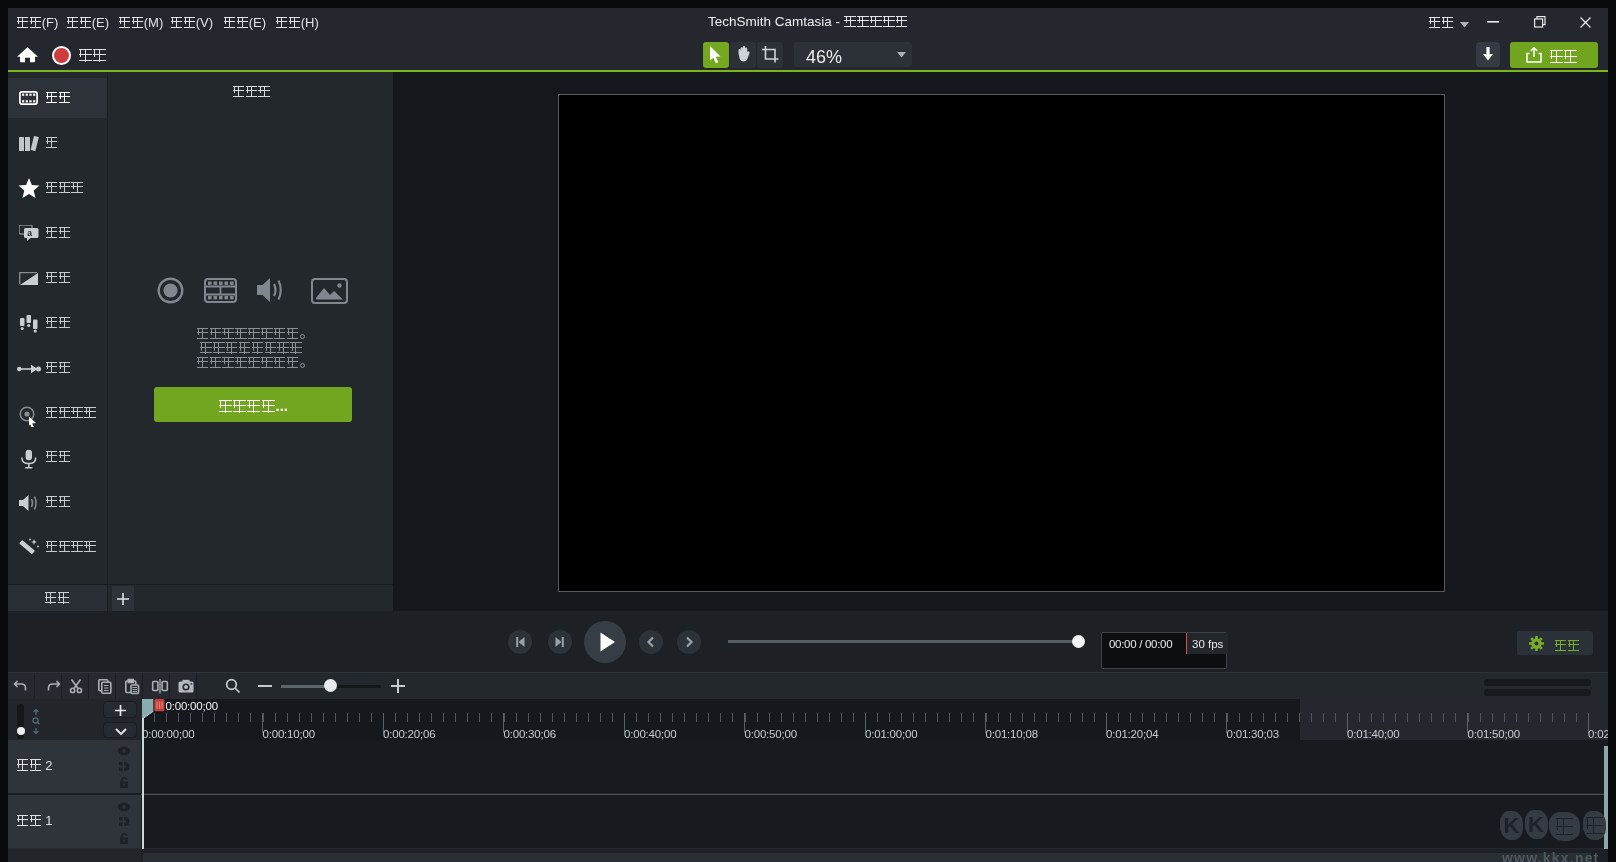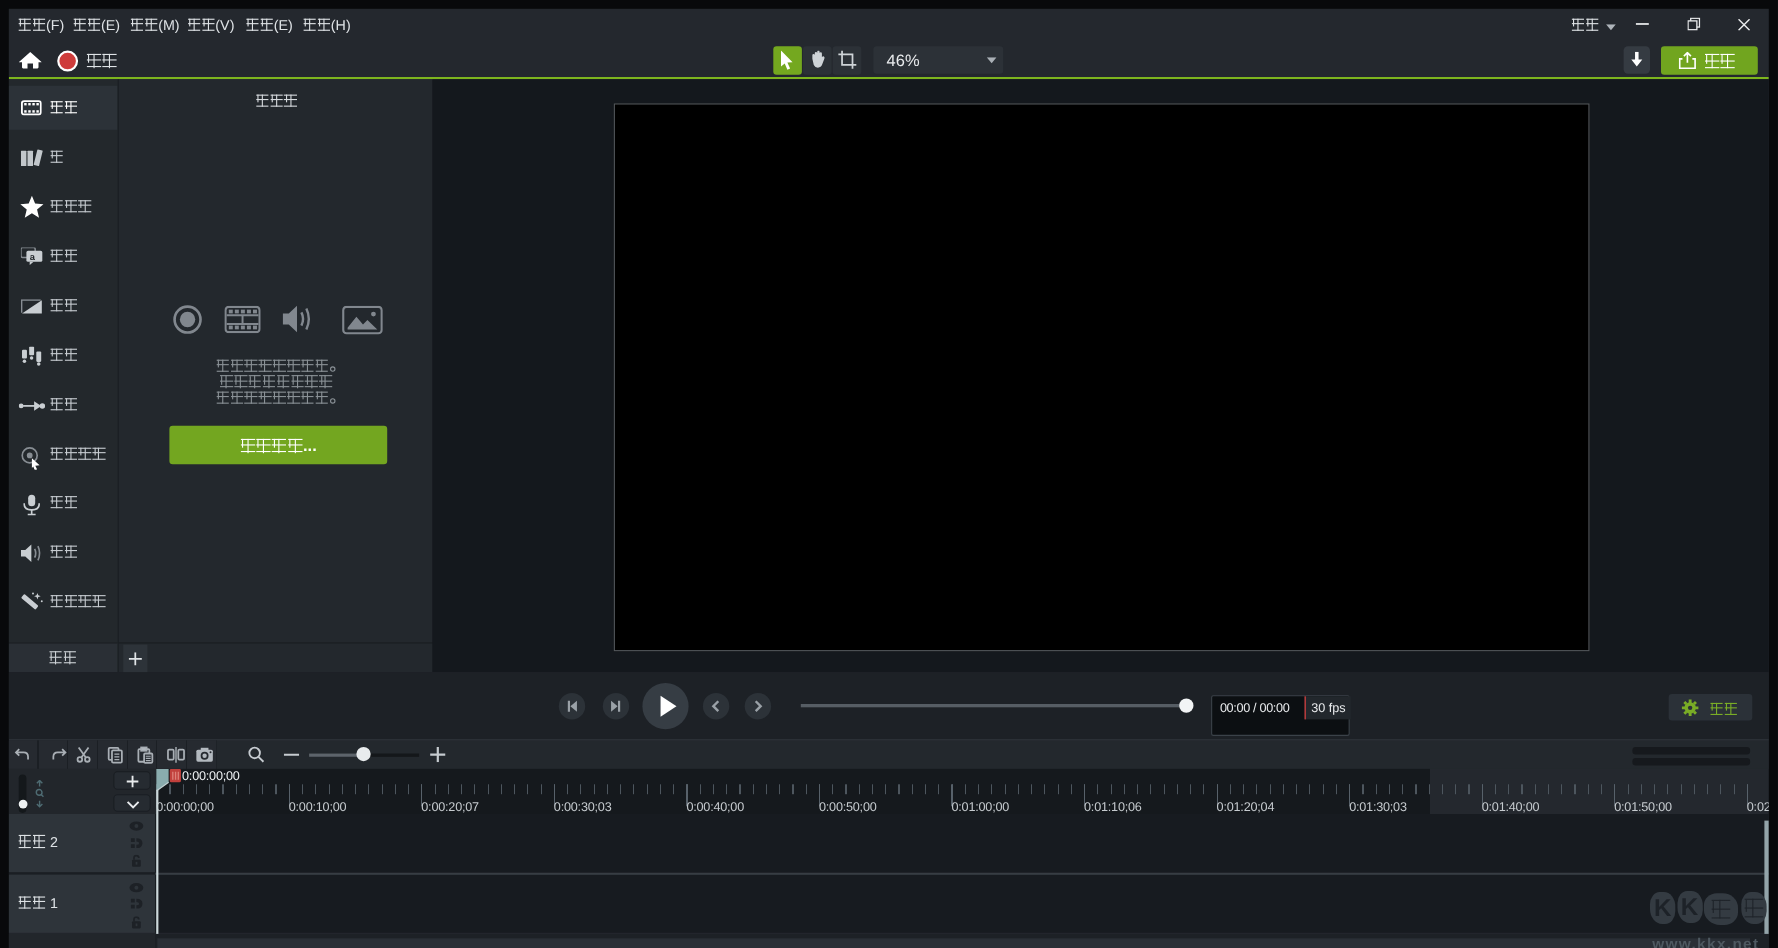--- a/index.html
+++ b/index.html
@@ -44,20 +44,21 @@
 .sic{}
 </style></head><body>
 <div id="win">
   <div id="menubar">
     <span class="txt" style="left:8px;top:7px"><i class="c"></i><i class="c"></i>(F)</span>
     <span class="txt" style="left:58px;top:7px"><i class="c"></i><i class="c"></i>(E)</span>
     <span class="txt" style="left:110px;top:7px"><i class="c"></i><i class="c"></i>(M)</span>
     <span class="txt" style="left:162px;top:7px"><i class="c"></i><i class="c"></i>(V)</span>
     <span class="txt" style="left:215px;top:7px"><i class="c"></i><i class="c"></i>(E)</span>
     <span class="txt" style="left:267px;top:7px"><i class="c"></i><i class="c"></i>(H)</span>
+    <span class="txt" style="left:0;top:6px;width:1600px;text-align:center;font-size:13.5px;color:#eceef0">TechSmith Camtasia - <i class="c"></i><i class="c"></i><i class="c"></i><i class="c"></i><i class="c"></i></span>
     <span class="txt" style="left:1420px;top:7px"><i class="c"></i><i class="c"></i></span>
     <svg class="ab" style="left:1452px;top:14px" width="9" height="6">
         <path d="M0 0 L9 0 L4.5 5.5 Z" fill="#aeb4ba"></path>
       </svg>
     <svg class="ab" style="left:1479px;top:13px" width="12" height="2">
         <rect width="12" height="1.6" fill="#e8eaec"></rect>
       </svg>
     <svg class="ab" style="left:1526px;top:8px" width="12" height="12" fill="none" stroke="#e8eaec" stroke-width="1.2">
         <rect x="3" y="0.6" width="8" height="8"></rect>
         <rect x="0.6" y="3" width="8" height="8" fill="#24282e"></rect>
@@ -81,21 +82,21 @@
       <svg class="ab" style="left:5.5px;top:4px" width="15" height="18" fill="#ced3d7">
           <path d="M2.5 7.5 L2.5 4.2 Q2.5 3 3.6 3 Q4.7 3 4.7 4.2 L4.7 2.4 Q4.7 1.2 5.8 1.2 Q6.9 1.2 6.9 2.4 L6.9 1.2 Q6.9 0 8 0 Q9.1 0 9.1 1.2 L9.1 2.6 Q9.1 1.6 10.1 1.6 Q11.2 1.6 11.2 2.8 L11.2 6 Q12 4.8 13 5.4 Q14 6 13.4 7.5 L11.5 12.5 Q10.5 15.5 7.5 15.5 Q5 15.5 3.8 13.2 Z"></path>
         </svg>
     </div>
     <div class="ab" style="left:749px;top:4px;width:26px;height:26px;background:#2c3137;border-radius:3px">
       <svg class="ab" style="left:5px;top:4px" width="17" height="17" fill="none" stroke="#ced3d7" stroke-width="1.6">
           <path d="M3.5 0 L3.5 13 L16.5 13 M0 3.5 L13 3.5 L13 16.5"></path>
         </svg>
     </div>
     <div class="ab" style="left:786px;top:4px;width:118px;height:25px;background:#2c3137;border-radius:3px">
-      <span class="ab" style="left:12px;top:5px;font-size:15px;color:#e9ebed">46%</span>
+      <span class="ab" style="left:12px;top:5px;font-size:18px;color:#e9ebed">46%</span>
       <svg class="ab" style="left:103px;top:10px" width="9" height="6">
           <path d="M0 0 L9 0 L4.5 5.5 Z" fill="#aab0b6"></path>
         </svg>
     </div>
     <div class="ab" style="left:1468px;top:4px;width:24px;height:25px;background:#353b42;border-radius:4px">
       <svg class="ab" style="left:6px;top:5px" width="12" height="15">
           <path d="M4.4 0 L7.6 0 L7.6 7 L11 7 L6 13.5 L1 7 L4.4 7 Z" fill="#fff"></path>
         </svg>
     </div>
     <div class="ab" style="left:1502px;top:3.5px;width:88px;height:26px;background:#71a51f;border-radius:3px">
@@ -363,26 +364,26 @@
           <path d="M1 1 L6 6 L11 1" stroke="#e8ebed" stroke-width="1.8" fill="none"></path>
         </svg>
       </div>
   </div>
   <div id="ruler">
     <span class="ab" style="left:22.5px;top:1px;font-size:11.5px;letter-spacing:-0.2px;color:#eef1f3">0:00:00;00</span>
     <div class="ab" style="left:-1px;top:14px;width:1456px;height:9px;background:repeating-linear-gradient(90deg,#4d565e 0,#4d565e 1px,transparent 1px,transparent 12.05px)"></div>
     <div class="ab" style="left:-1px;top:14px;width:1456px;height:20px;background:repeating-linear-gradient(90deg,#57616a 0,#57616a 1px,transparent 1px,transparent 120.5px)"></div>
     <span class="rlab" style="left:-1px">0:00:00;00</span>
     <span class="rlab" style="left:119.5px">0:00:10;00</span>
-    <span class="rlab" style="left:240px">0:00:20;07</span>
-    <span class="rlab" style="left:360.5px">0:00:30;03</span>
+    <span class="rlab" style="left:240px">0:00:20;06</span>
+    <span class="rlab" style="left:360.5px">0:00:30;06</span>
     <span class="rlab" style="left:481px">0:00:40;00</span>
     <span class="rlab" style="left:601.5px">0:00:50;00</span>
     <span class="rlab" style="left:722px">0:01:00;00</span>
-    <span class="rlab" style="left:842.5px">0:01:10;06</span>
+    <span class="rlab" style="left:842.5px">0:01:10;08</span>
     <span class="rlab" style="left:963px">0:01:20;04</span>
     <span class="rlab" style="left:1083.5px">0:01:30;03</span>
     <span class="rlab" style="left:1204px">0:01:40;00</span>
     <span class="rlab" style="left:1324.5px">0:01:50;00</span>
     <span class="rlab" style="left:1445px">0:02:00;00</span>
   </div>
   <div id="tracks">
     <div class="ab" style="left:0;top:53px;width:133px;height:1.5px;background:#1a1e23;z-index:5"></div>
     <div class="trackhead" style="top:0">
       <span class="txt" style="left:8px;top:17.8px;--g:#dee2e5"><i class="c"></i><i class="c"></i><span style="color:#dee2e5"> 2</span></span>

